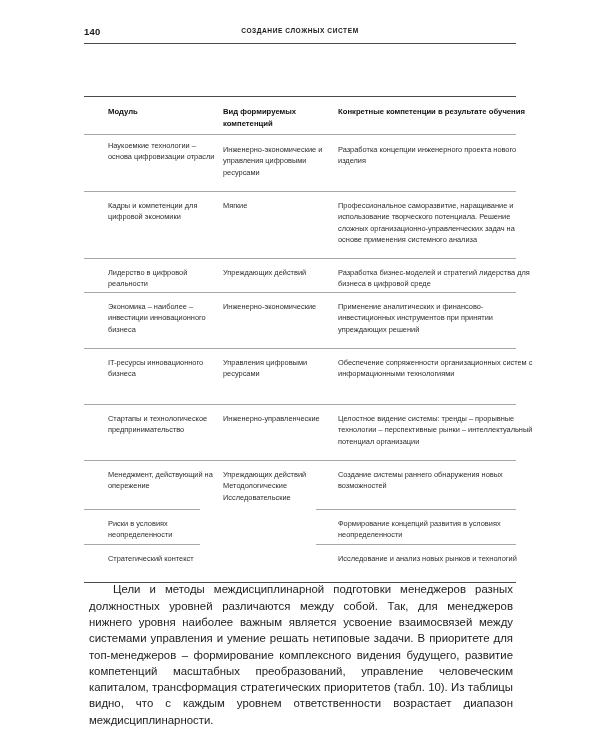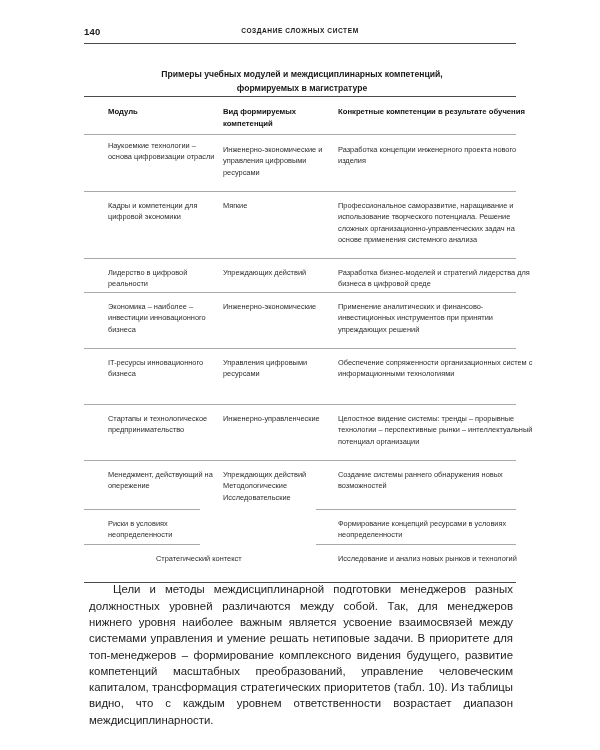--- a/index.html
+++ b/index.html
@@ -136,24 +136,20 @@
 <body>
 
 <div class="page">
 
   <div class="runhead">
     <span class="folio">140</span>
     <span class="runtitle">СОЗДАНИЕ СЛОЖНЫХ СИСТЕМ</span>
   </div>
   <div class="rule-head"></div>
 
-  <div class="tbl-title">
-    <span>Примеры учебных модулей и междисциплинарных компетенций,</span><br>
-    <span>формируемых в магистратуре</span>
-  </div>
 
   <div class="tbl">
 
     <div class="rule" style="left:0;top:0;width:432px;"></div>
 
     <div class="cell hdr c1" style="top:10px;">Модуль</div>
     <div class="cell hdr c2" style="top:10px;">Вид формируемых компетенций</div>
     <div class="cell hdr c3" style="top:10px;">Конкретные компетенции в результате обучения</div>
     <div class="rule thin" style="left:0;top:38px;width:432px;"></div>
 
@@ -187,25 +183,25 @@
     <div class="cell c3" style="top:317px;">Целостное видение системы: тренды – прорывные технологии – перспективные рынки – интеллектуальный потенциал организации</div>
     <div class="rule thin" style="left:0;top:364px;width:432px;"></div>
 
     <div class="cell c1" style="top:373px;">Менеджмент, действующий на опережение</div>
     <div class="cell c2" style="top:373px;">Упреждающих действий Методологические Исследовательские</div>
     <div class="cell c3" style="top:373px;">Создание системы раннего обнаружения новых возможностей</div>
     <div class="rule thin" style="left:0;top:413px;width:116px;"></div>
     <div class="rule thin" style="left:232px;top:413px;width:200px;"></div>
 
     <div class="cell c1" style="top:422px;">Риски в условиях неопределенности</div>
-    <div class="cell c3" style="top:422px;">Формирование концепций ресурсами в условиях неопределенности</div>
+    <div class="cell c3" style="top:422px;">Формирование концепций развития в условиях неопределенности</div>
     <div class="rule thin" style="left:0;top:448px;width:116px;"></div>
     <div class="rule thin" style="left:232px;top:448px;width:200px;"></div>
 
-    <div class="cell c1" style="top:457px;margin-left:48px;">Стратегический контекст</div>
+    <div class="cell c1" style="top:457px;">Стратегический контекст</div>
     <div class="cell c3" style="top:457px;">Исследование и анализ новых рынков и технологий</div>
 
     <div class="rule" style="left:0;top:486px;width:432px;"></div>
   </div>
 
   <p class="body-par">Цели и методы междисциплинарной подготовки менеджеров разных должностных уровней различаются между собой. Так, для менеджеров нижнего уровня наиболее важным является усвоение взаимосвязей между системами управления и умение решать нетиповые задачи. В приоритете для топ-менеджеров – формирование комплексного видения будущего, развитие компетенций масштабных преобразований, управление человеческим капиталом, трансформация стратегических приоритетов (табл. 10). Из таблицы видно, что с каждым уровнем ответственности возрастает диапазон междисциплинарности.</p>
 
 </div>
 
 </body></html>

